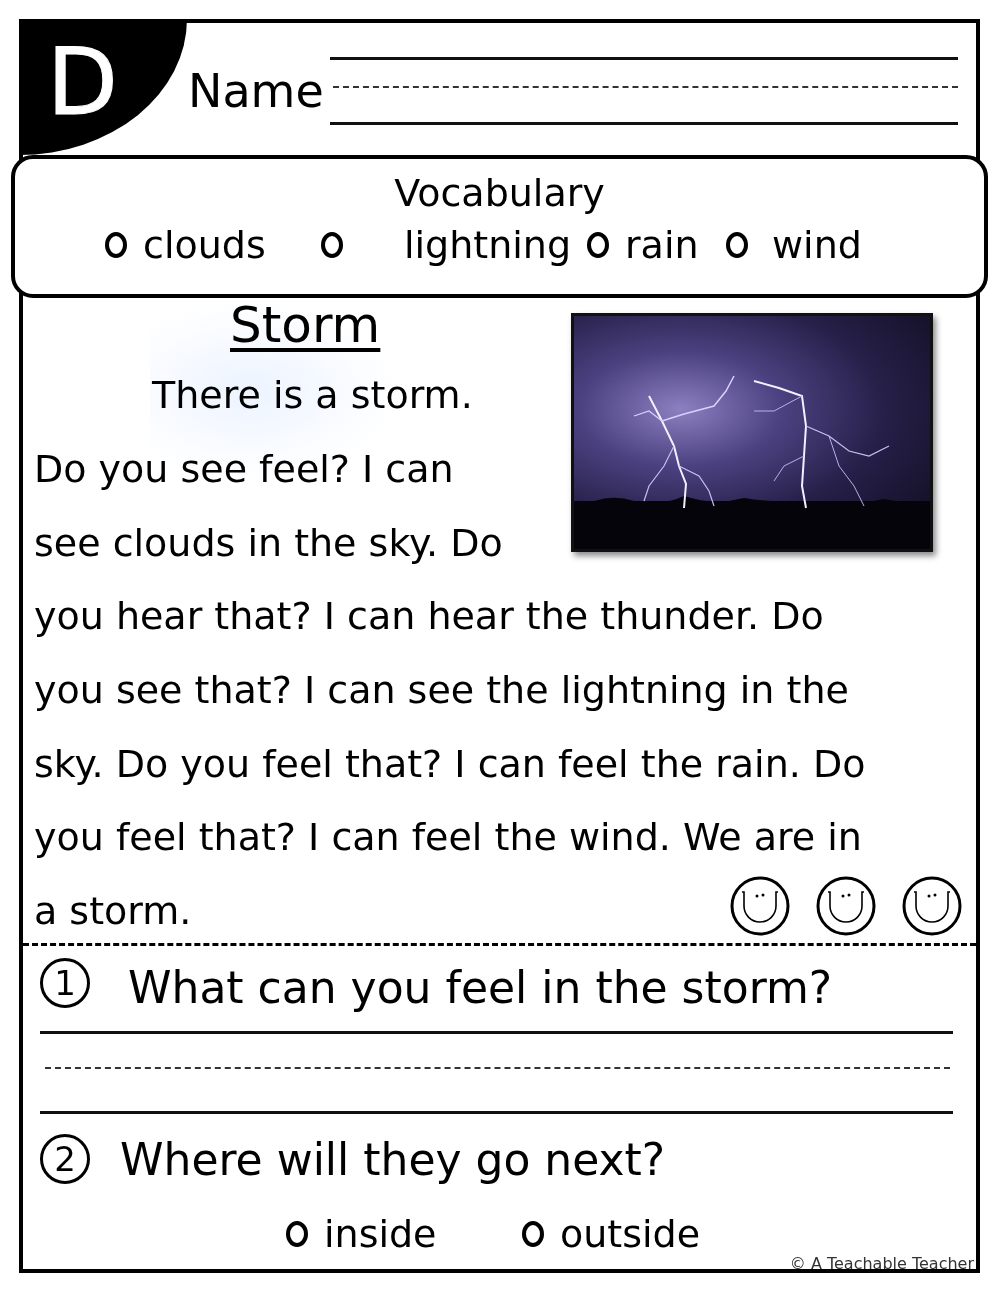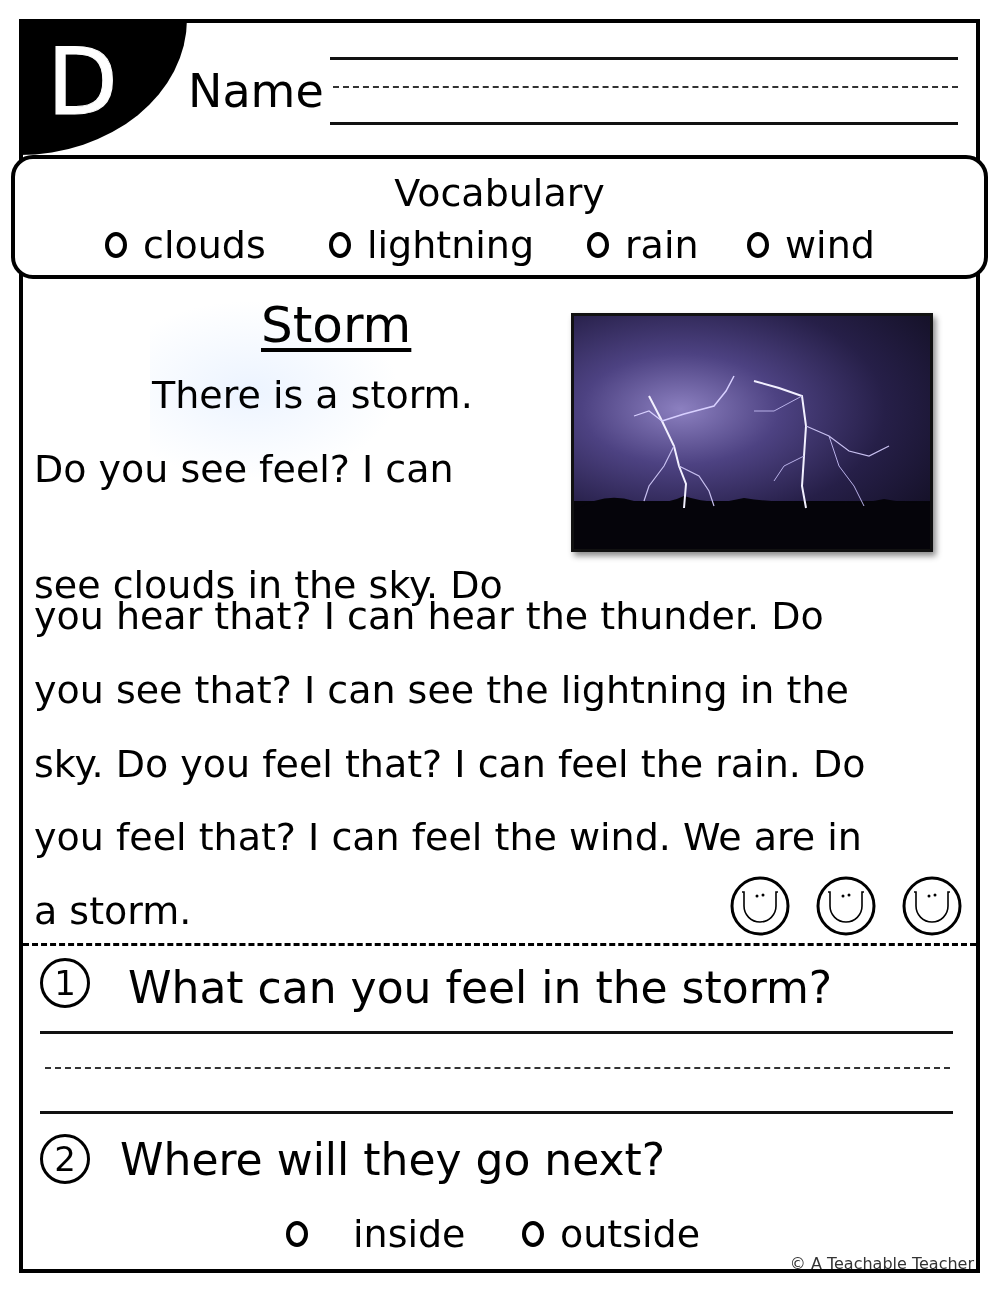--- a/index.html
+++ b/index.html
@@ -7,28 +7,28 @@
       font-family: "DejaVu Sans", "Liberation Sans", sans-serif; color: #000; }
     .page { position: absolute; left: 19px; top: 19px; width: 961px; height: 1254px;
       border: 4px solid #000; box-sizing: border-box; }
     .letter-badge { position: absolute; left: 19px; top: 19px; width: 168px; height: 136px;
       background: #000; border-bottom-right-radius: 168px 136px; overflow: hidden; }
     .letter { position: absolute; left: 28px; top: 18px; color: #fff; font-size: 92px; line-height: 1;
       font-weight: normal; -webkit-text-stroke: 1px #fff; }
     .name-label { position: absolute; left: 188px; top: 68px; font-size: 46px; line-height: 1; }
     .hline { position: absolute; background: #111; height: 3px; }
     .dline { position: absolute; border-top: 2px dashed #333; height: 0; }
-    .vocab-box { position: absolute; left: 11px; top: 155px; width: 977px; height: 124px;
+    .vocab-box { position: absolute; left: 11px; top: 155px; width: 977px; height: 143px;
       border: 4px solid #000; border-radius: 22px; background: #fff; box-sizing: border-box; }
     .vocab-title { position: absolute; left: 0; right: 0; top: 12px; text-align: center; font-size: 38px; }
     .vocab-item { position: absolute; top: 64px; font-size: 38px; display: flex; align-items: center; }
     .bubble { display: inline-block; width: 22px; height: 26px; border: 4px solid #000;
       border-radius: 50%; margin-right: 16px; box-sizing: border-box; }
     .story-title { position: absolute; left: 230px; top: 296px; font-size: 50px;
-      text-decoration: underline; text-decoration-thickness: 4px; text-underline-offset: 6px; margin-left: 31px; }
+      text-decoration: underline; text-decoration-thickness: 4px; text-underline-offset: 6px; }
     .story-line { position: absolute; font-size: 38px; line-height: 1; white-space: nowrap; }
     .photo { position: absolute; left: 571px; top: 313px; width: 362px; height: 239px;
       background: radial-gradient(ellipse at 30% 40%, #8c80c0 0%, #4d4282 28%, #261f48 58%, #0c0a18 100%);
       box-shadow: 3px 4px 6px rgba(0,0,0,0.45); border: 3px solid #111; box-sizing: border-box; overflow: hidden; }
     .photo svg { position: absolute; left: 0; top: 0; }
     .divider { position: absolute; left: 23px; width: 953px; top: 943px; border-top: 3px dashed #000; }
     .smiley { position: absolute; top: 876px; width: 60px; height: 60px; }
     .q-num { position: absolute; width: 50px; height: 50px; border: 3px solid #000; border-radius: 50%;
       box-sizing: border-box; font-size: 34px; text-align: center; line-height: 44px; }
     .q-text { position: absolute; font-size: 44px; line-height: 1; white-space: nowrap; }
@@ -50,29 +50,29 @@
 <div class="hline" style="left:330px;top:57px;width:628px;"></div>
 <div class="dline" style="left:333px;top:86px;width:625px;"></div>
 <div class="hline" style="left:330px;top:122px;width:628px;"></div>
 
 <div class="vocab-box">
   <div class="vocab-title">Vocabulary</div>
   <div class="vocab-item" style="left:90px;">
     <span class="bubble"></span>
     <span>clouds</span>
   </div>
-  <div class="vocab-item" style="left:314px;">
+  <div class="vocab-item" style="left:306px;gap:45px;">
     <span class="bubble"></span>
     <span>lightning</span>
   </div>
   <div class="vocab-item" style="left:572px;">
     <span class="bubble"></span>
     <span>rain</span>
   </div>
-  <div class="vocab-item" style="left:732px;">
+  <div class="vocab-item" style="left:711px;gap:8px;">
     <span class="bubble"></span>
     <span>wind</span>
   </div>
 </div>
 
 <div class="watermark"></div>
 
 <div class="story-title">Storm</div>
 
 <div class="photo">
@@ -87,21 +87,21 @@
     <polyline points="180,65 205,72 228,80 232,110 230,140 228,170 232,192" fill="none" stroke="#f2f0ff" stroke-width="2"></polyline>
     <polyline points="232,110 255,120 275,135 295,140 315,130" fill="none" stroke="#c8c0f0" stroke-width="1.2"></polyline>
     <polyline points="255,120 265,150 280,170 290,190" fill="none" stroke="#b8b0e8" stroke-width="1"></polyline>
     <polyline points="230,140 210,150 200,165" fill="none" stroke="#b8b0e8" stroke-width="1"></polyline>
     <polyline points="228,80 200,95 180,95" fill="none" stroke="#b8b0e8" stroke-width="1"></polyline>
   </svg>
 </div>
 
 <div class="story-line" style="left:152px;top:376px;">There is a storm.</div>
 <div class="story-line" style="left:34px;top:450px;">Do you see feel? I can</div>
-<div class="story-line" style="left:34px;top:524px;margin-top:42px;">see clouds in the sky. Do</div>
+<div class="story-line" style="left:34px;top:524px;">see clouds in the sky. Do</div>
 <div class="story-line" style="left:34px;top:597px;">you hear that? I can hear the thunder. Do</div>
 <div class="story-line" style="left:34px;top:671px;">you see that? I can see the lightning in the</div>
 <div class="story-line" style="left:34px;top:745px;text-align:right;">sky. Do you feel that? I can feel the rain. Do</div>
 <div class="story-line" style="left:34px;top:818px;">you feel that? I can feel the wind. We are in</div>
 <div class="story-line" style="left:34px;top:892px;">a storm.</div>
 
 <svg class="smiley" style="left:730px;" viewBox="0 0 60 60">
   <circle cx="30" cy="30" r="28" fill="#fff" stroke="#000" stroke-width="3"></circle>
   <circle cx="27" cy="20" r="1.5" fill="#000"></circle>
     <circle cx="33" cy="19" r="1.5" fill="#000"></circle>
@@ -124,21 +124,21 @@
 
 <div class="q-num" style="left:40px;top:958px;">1</div>
 <div class="q-text" style="left:128px;top:966px;">What can you feel in the storm?</div>
 <div class="hline" style="left:40px;top:1031px;width:913px;"></div>
 <div class="dline" style="left:45px;top:1067px;width:905px;"></div>
 <div class="hline" style="left:40px;top:1111px;width:913px;"></div>
 
 <div class="q-num" style="left:40px;top:1134px;">2</div>
 <div class="q-text" style="left:120px;top:1138px;">Where will they go next?</div>
 
-<div class="choice" style="left:286px;gap:29px;">
+<div class="choice" style="left:286px;">
   <span class="bubble"></span>
   <span>inside</span>
 </div>
 <div class="choice" style="left:522px;">
   <span class="bubble"></span>
   <span>outside</span>
 </div>
 
 <div class="copyright">© A Teachable Teacher</div>
 

